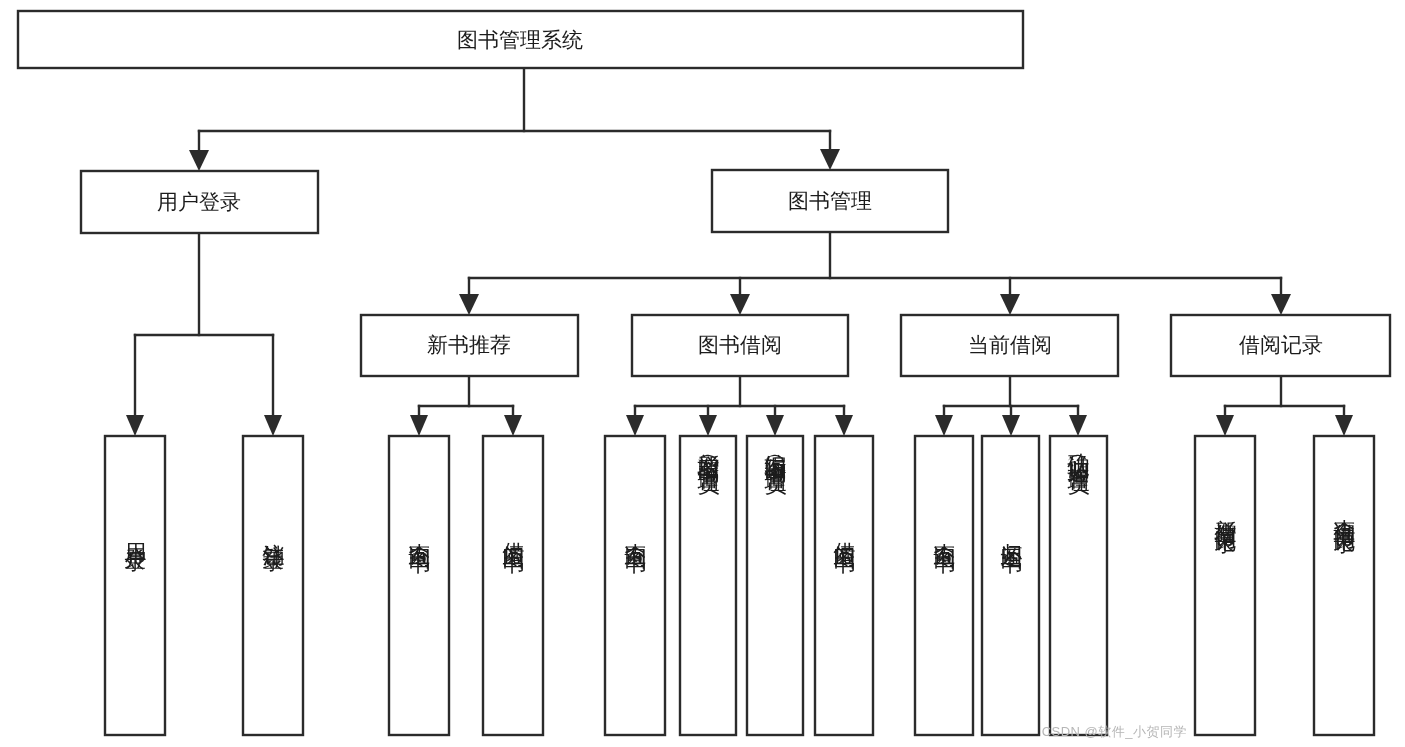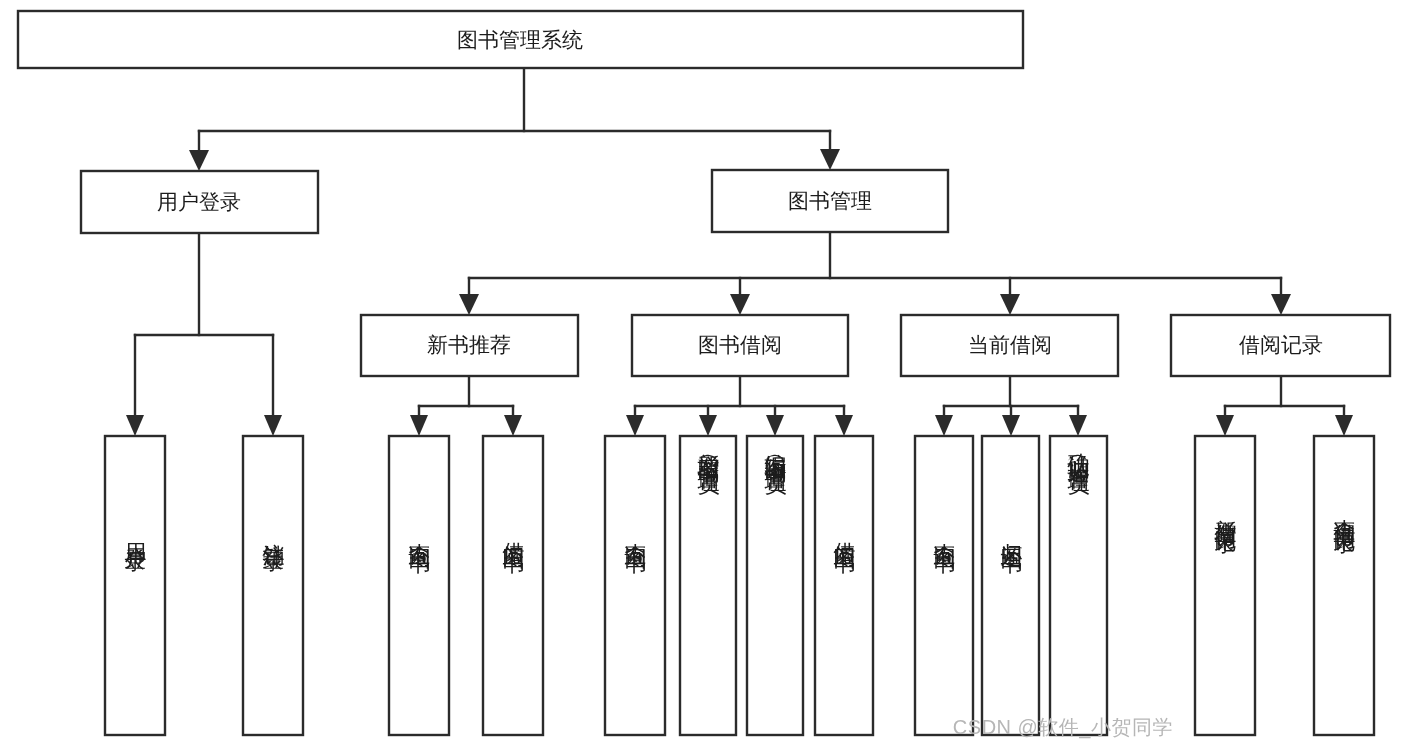--- a/index.html
+++ b/index.html
@@ -52,24 +52,24 @@
     font-family: "Liberation Sans", "DejaVu Sans", sans-serif;
     font-size: 22px;
     fill: #1c1c1c;
     text-anchor: middle;
     writing-mode: vertical-rl;
     text-orientation: upright;
     letter-spacing: 3px;
   }
   .watermark {
     position: absolute;
-    right: 14px;
+    right: 0;
     bottom: 6px;
     font-family: "Liberation Sans", "DejaVu Sans", sans-serif;
-    font-size: 20px;
+    font-size: 13px;
     color: #b6b6b6;
     white-space: nowrap;
     letter-spacing: 0.5px;
   }
 </style>
 </head>
 <body>
 
 <div id="diagram-root">
 

